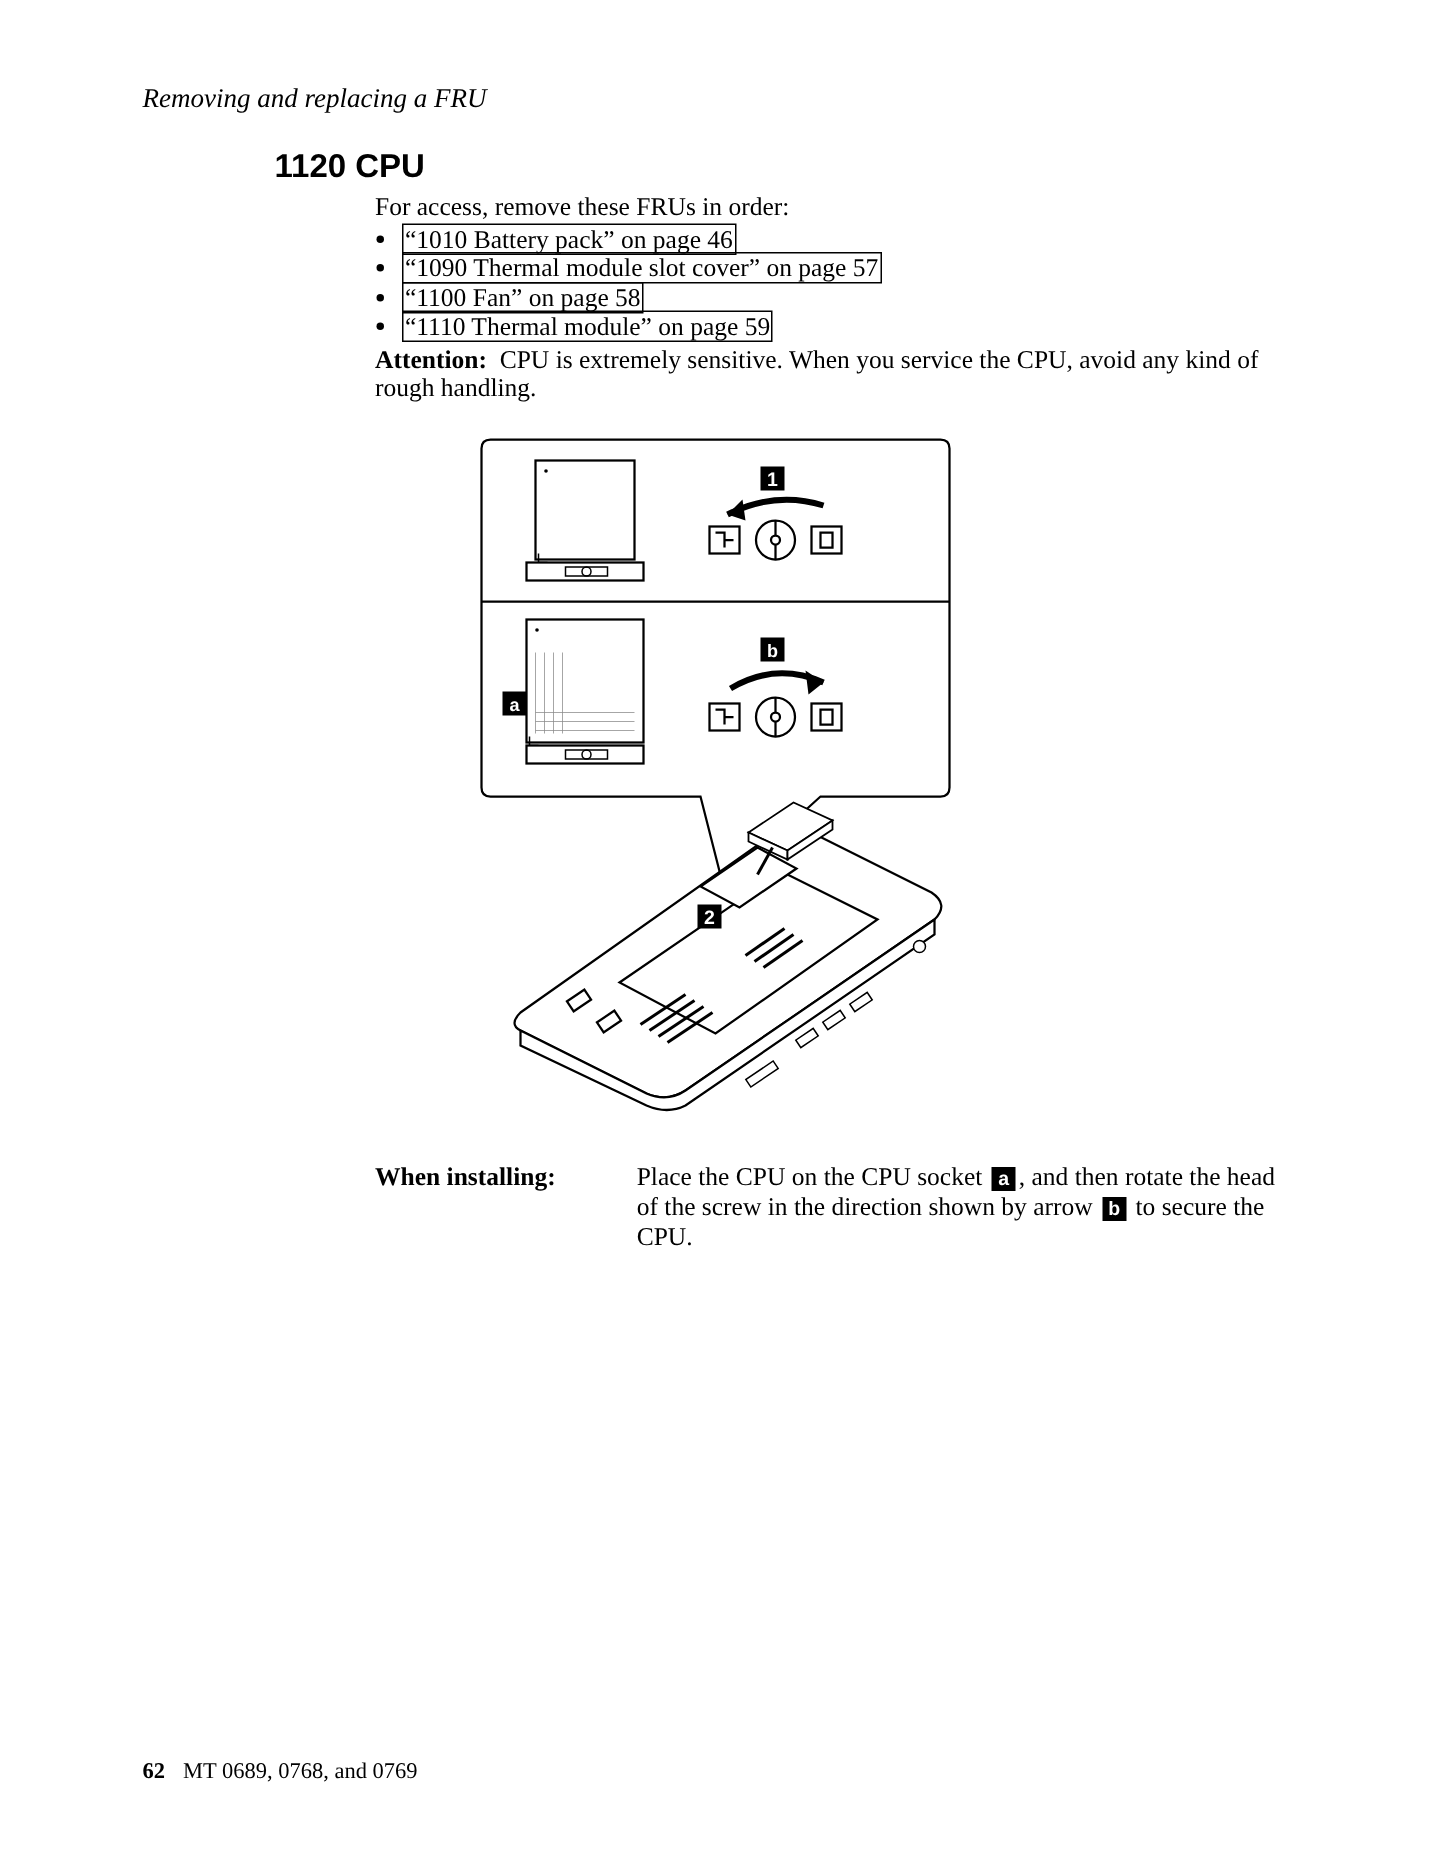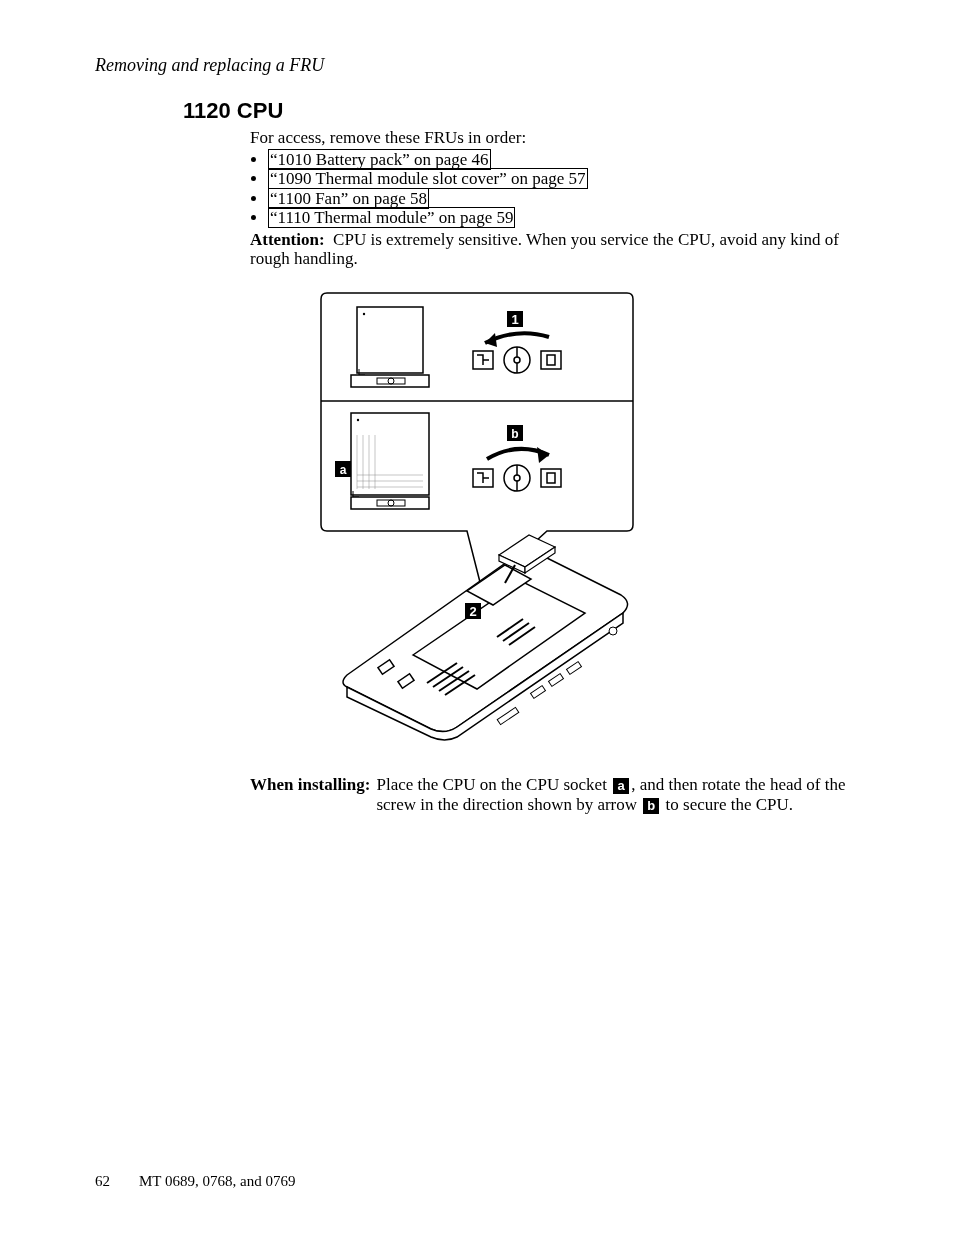--- a/index.html
+++ b/index.html
@@ -71,37 +71,38 @@
   }
   .figure svg {
     width: 100%;
     height: 100%;
   }
   .install-row {
     margin-left: 155px;
     font-size: 17px;
     line-height: 1.18;
     display: flex;
+    gap: 48px;
   }
   .install-label {
     font-weight: bold;
     white-space: nowrap;
   }
   .install-text {
     margin-left: 6px;
   }
   .footer {
     position: absolute;
     bottom: 45px;
     left: 95px;
     font-size: 15px;
   }
   .footer .pg {
-    font-weight: normal;
-    margin-right: 29px;
+    font-weight: bold;
+    margin-right: 12px;
   }
 </style>
 </head>
 <body>
 
 <div class="page">
   <div class="running-head">Removing and replacing a FRU</div>
 
   <div class="section-title">1120 CPU</div>
 

